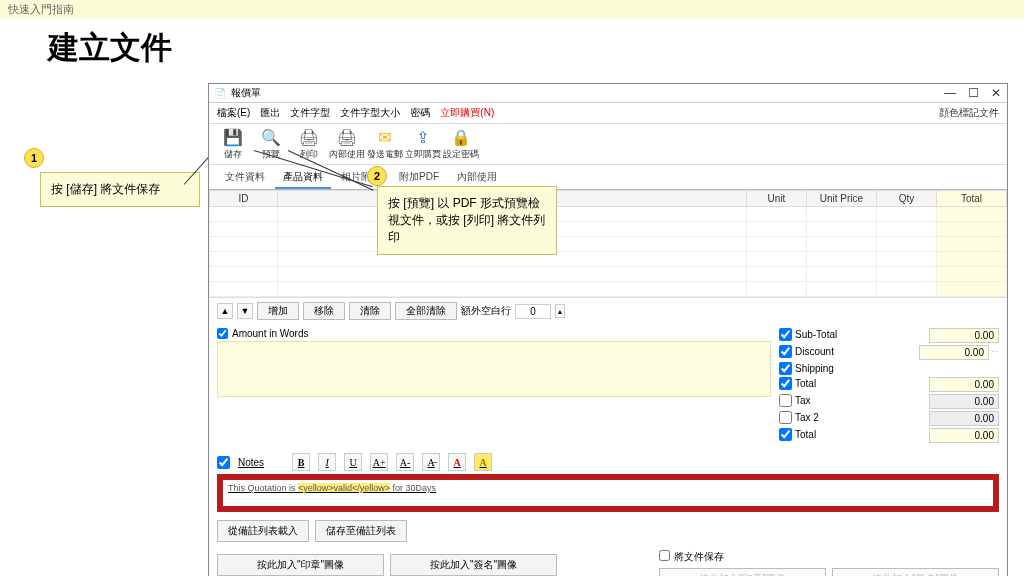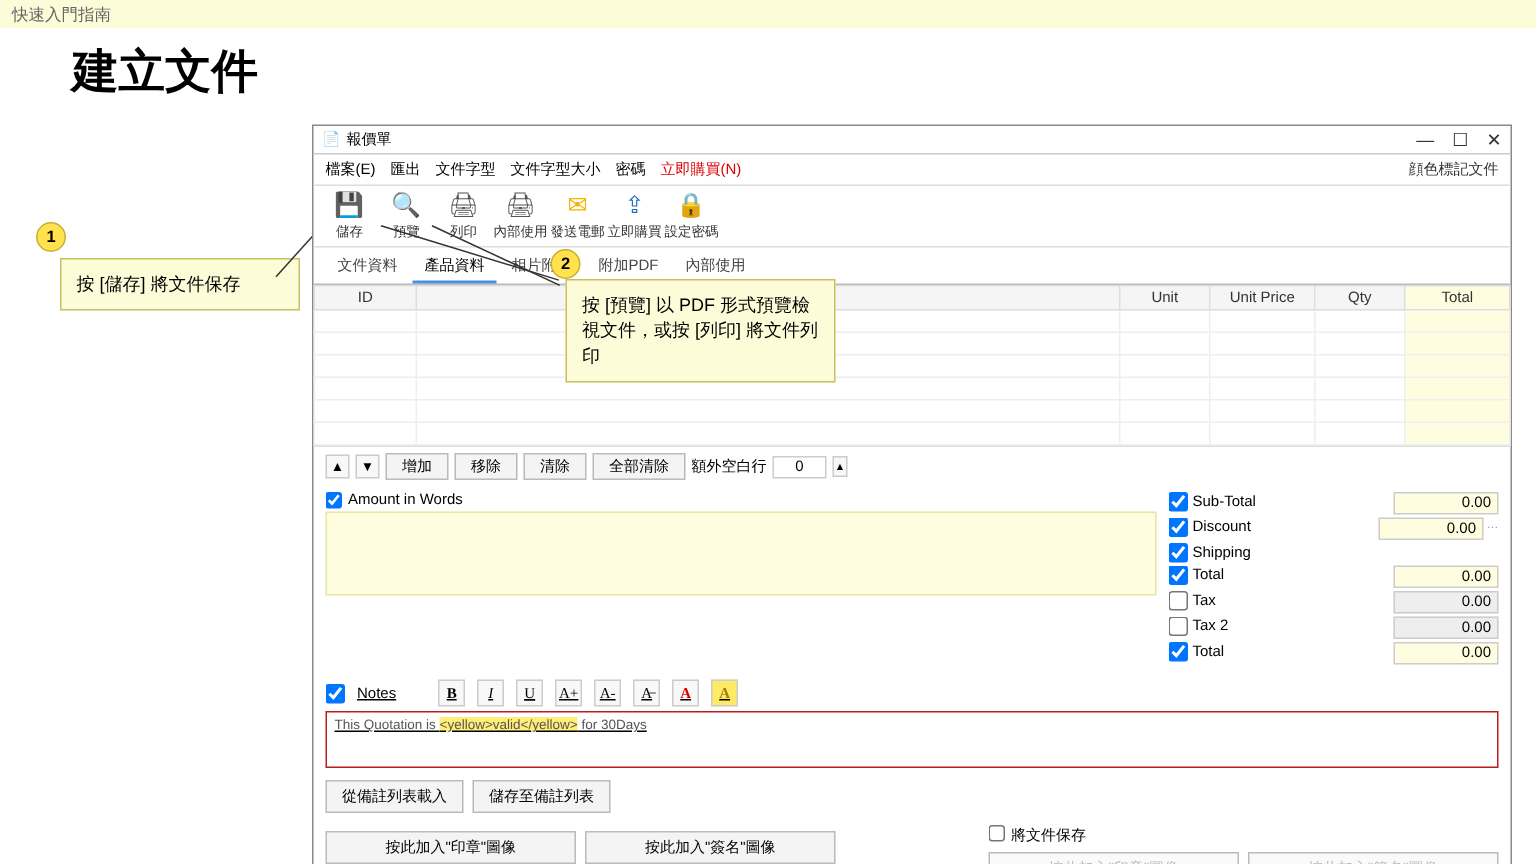--- a/index.html
+++ b/index.html
@@ -37,21 +37,21 @@
   .totals-row { display: flex; align-items: flex-start; margin-bottom: 2px; }
   .totals-row .lbl { flex: 1; font-size: 10px; display: flex; align-items: center; gap: 3px; }
   .totals-row .val { width: 70px; text-align: right; border: 1px solid #ccc; padding: 1px 4px; font-size: 10px; background: #fffde0; }
   .totals-row .val.gray { background: #eee; }
   .totals-row .dots { font-size: 8px; color: #999; margin-left: 2px; }
   .notes-sec { padding: 4px 8px; text-decoration: underline; }
   .notes-head { display: flex; align-items: center; gap: 8px; font-size: 10px; }
   .fmt-btn { border: 1px solid #ccc; background: #f8f8f8; width: 18px; height: 18px; display: inline-flex; align-items: center; justify-content: center; cursor: pointer; font-size: 10px; font-family: "Times New Roman", serif; }
   .fmt-btn.red { color: #d00; font-weight: bold; }
   .fmt-btn.hl { background: #ffea66; color: #a08000; font-weight: bold; }
-  .notes-area { margin-top: 3px; border: 1px solid #b91c1c; min-height: 38px; padding: 3px 5px; font-size: 9px; color: #555; }
+  .notes-area { margin-top: 3px; border: 6px solid #b91c1c; min-height: 38px; padding: 3px 5px; font-size: 9px; color: #555; }
   .notes-area .hl { background: #ffee77; }
   .btn-row { display: flex; gap: 6px; padding: 4px 8px; }
   .sig-sec { display: flex; gap: 30px; padding: 4px 8px 8px 8px; }
   .sig-box { width: 340px; }
   .sig-inner { display: flex; gap: 6px; margin-top: 4px; }
   .sig-btn { flex: 1; border: 1px solid #bbb; background: #f4f4f4; padding: 3px 4px; font-size: 10px; text-align: center; cursor: pointer; }
   .sig-btn.disabled { color: #bbb; background: #fafafa; }
   .callout { position: absolute; background: #fdfcd8; border: 1px solid #c8c060; padding: 8px 10px; font-size: 12px; }
   .callout-num { position: absolute; width: 20px; height: 20px; border-radius: 50%; background: #ffe24d; border: 1px solid #c8b030; display: flex; align-items: center; justify-content: center; font-weight: bold; font-size: 11px; }
   .pointer-line { position: absolute; border-top: 1px solid #333; transform-origin: left center; }

